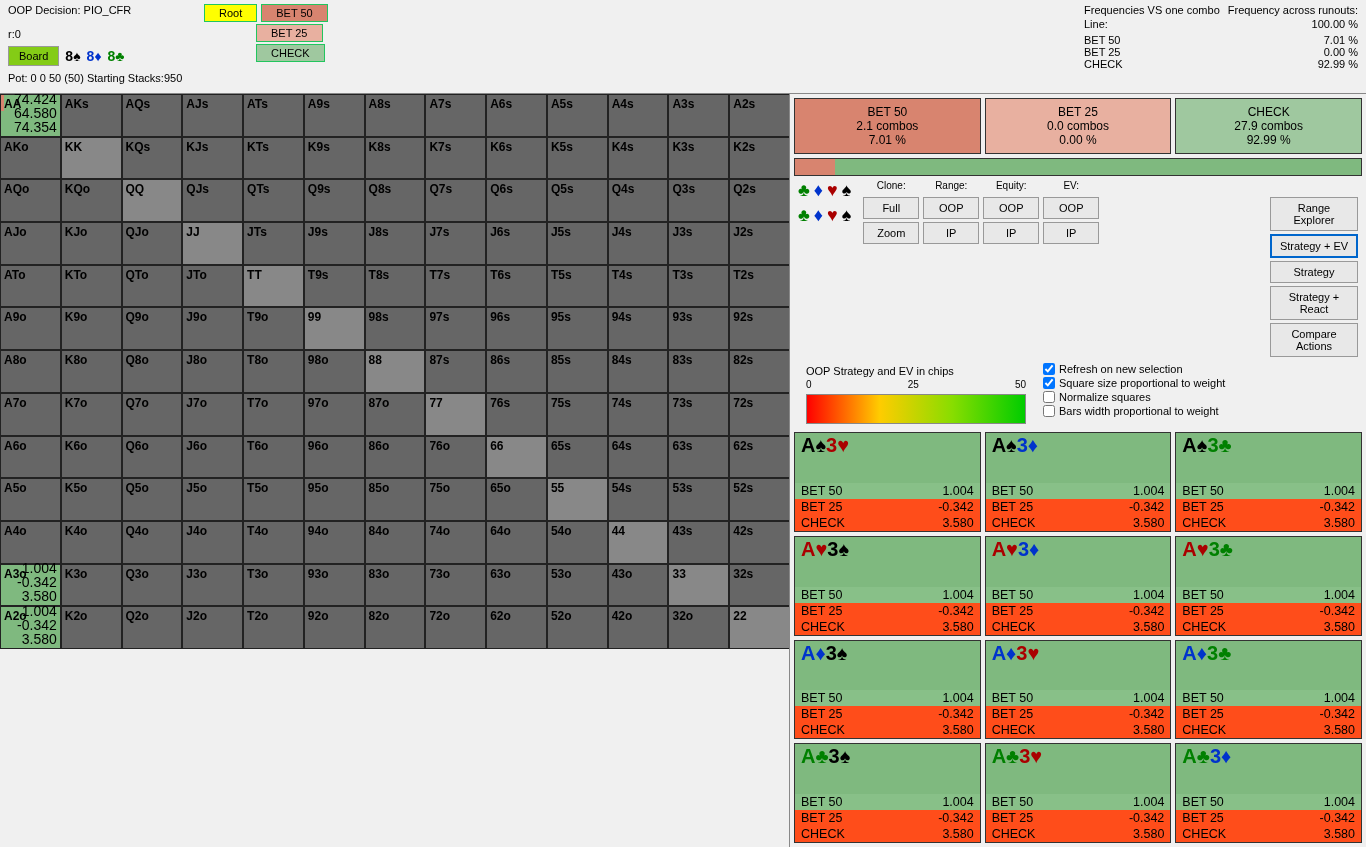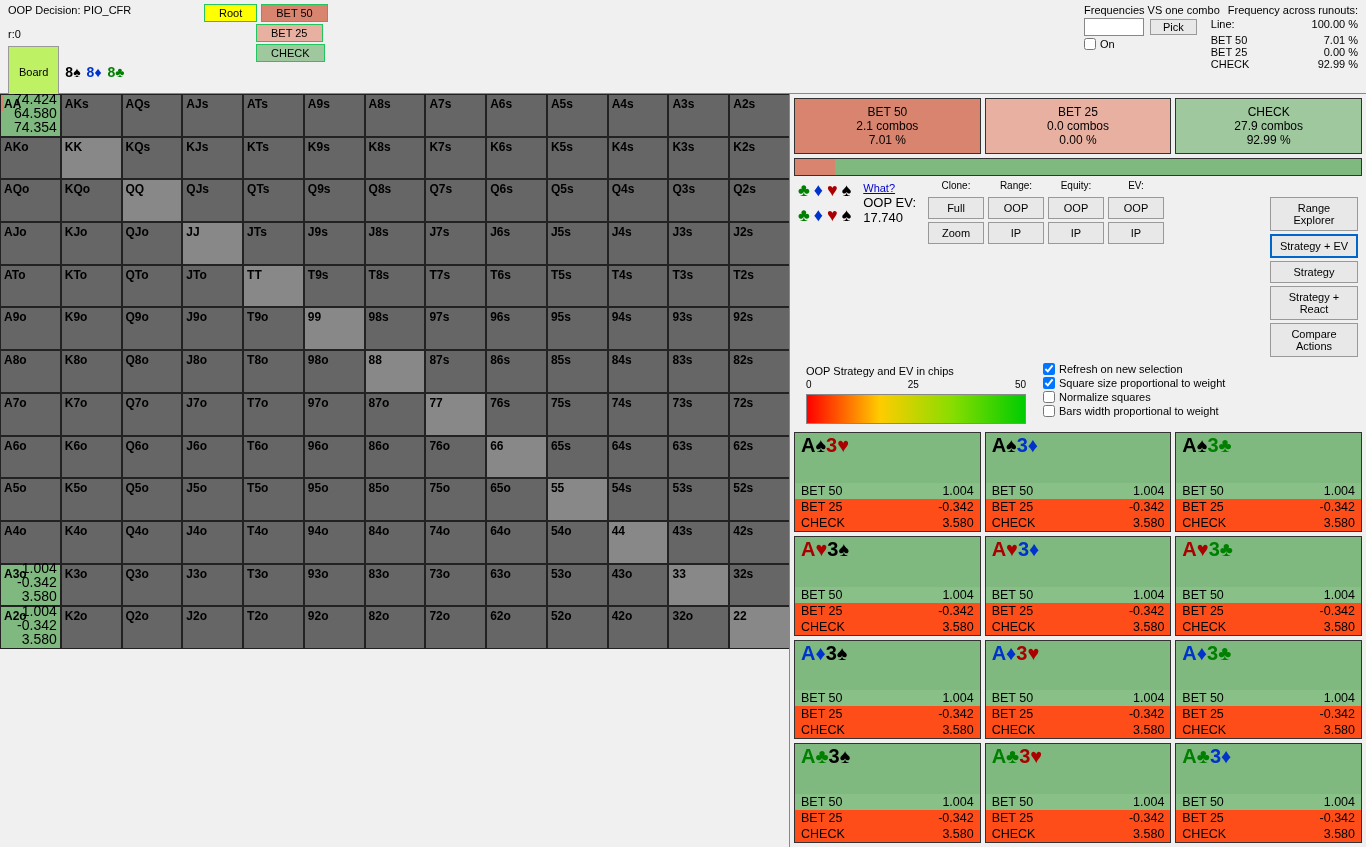--- a/index.html
+++ b/index.html
@@ -2,21 +2,21 @@
 <html><head>
 <meta charset="utf-8">
 <style>
 * { box-sizing: border-box; margin: 0; padding: 0; font-family: Arial, sans-serif; }
 body { background: #f0f0f0; font-size: 11px; overflow: hidden; width: 1366px; height: 847px; }
 .top { display: flex; height: 94px; border-bottom: 1px solid #888; }
 .top-left { width: 200px; padding: 4px 8px; }
 .top-left .title { font-size: 11px; margin-bottom: 12px; }
 .top-left .r0 { font-size: 11px; margin-bottom: 6px; }
 .board-row { display: flex; align-items: center; gap: 6px; margin-bottom: 6px; }
-.board-btn { padding: 19px 10px; background: #bef264; border: 1px solid #999; font-size: 11px; cursor: pointer; }
+.board-btn { padding: 3px 10px; background: #84cc16; border: 1px solid #999; font-size: 11px; cursor: pointer; }
 .suit { font-size: 14px; font-weight: bold; }
 .suit.s { color: #000; }
 .suit.d { color: #0033cc; }
 .suit.c { color: #008000; }
 .top-mid { flex: 1; padding: 4px; }
 .tree-row { display: flex; gap: 4px; margin-bottom: 2px; }
 .tree-chip { padding: 2px 14px; font-size: 11px; border: 1px solid #22c55e; }
 .root { background: #ffff00; }
 .bet50 { background: #d8846f; }
 .bet25 { background: #e8b0a0; }
@@ -100,30 +100,20 @@
       <div style="width:48px"></div>
       <div class="tree-chip check">CHECK</div>
     </div>
   </div>
   <div class="top-right">
     <div class="hdr">
       <span>Frequencies VS one combo</span>
       <span>Frequency across runouts:</span>
     </div>
     <div style="display:flex;gap:14px">
-      <div>
-        <div class="pick-row">
-          <input class="pick-input" style="">
-          <button class="pick-btn">Pick</button>
-        </div>
-        <div class="cb-row">
-          <input type="checkbox" class="cb" style="">
-          <span>On</span>
-        </div>
-      </div>
       <div class="freq-col" style="flex:1">
         <div class="freq-line">
             <span>Line:</span>
             <span>100.00 %</span>
           </div>
         <div style="height:4px"></div>
         <div class="freq-line">
             <span>BET 50</span>
             <span>7.01 %</span>
           </div>
@@ -344,25 +334,20 @@
           <span class="h">♥</span>
           <span class="s2">♠</span>
         </div>
         <div class="suit-row">
           <span class="c2">♣</span>
           <span class="d2">♦</span>
           <span class="h">♥</span>
           <span class="s2">♠</span>
         </div>
       </div>
-      <div class="ev-info">
-        <a href="#" class="ev-link">What?</a>
-        <div>OOP EV:</div>
-        <div>17.740</div>
-      </div>
       <div class="ctl-grid" id="ctl-grid">
           <div class="ctl-col">
             <div class="ctl-lbl">Clone:</div>
             <button class="ctl-btn">Full</button>
             <button class="ctl-btn">Zoom</button>
           </div>
           <div class="ctl-col">
             <div class="ctl-lbl">Range:</div>
             <button class="ctl-btn">OOP</button>
             <button class="ctl-btn">IP</button>

